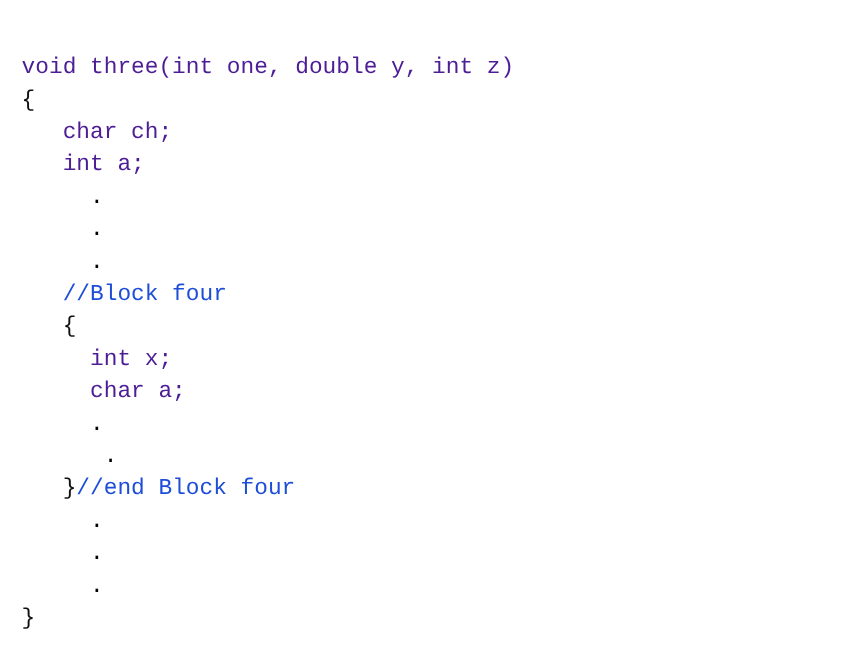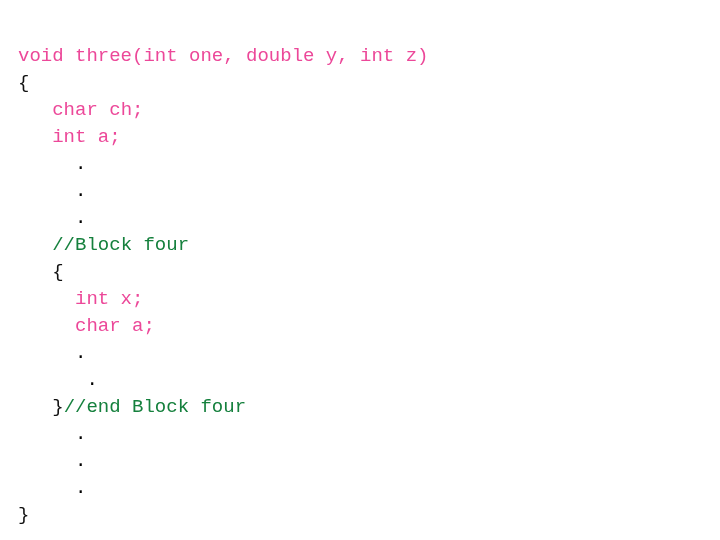--- a/index.html
+++ b/index.html
@@ -40,18 +40,18 @@
   .tok-comment {
     color: #007700;
   }
   .tok-punct {
     color: #111111;
   }
   .tok-dot {
     color: #000000;
   }
 </style>
-<style>.tok-code{color:#ec4899;}.tok-comment{color:#15803d;}.tok-punct{color:#111111;}.tok-dot{color:#000000;}#slide{background:#ffffff;}</style></head>
+<style>.tok-code{color:#4c1d95;}.tok-comment{color:#1d4ed8;}.tok-punct{color:#111111;}.tok-dot{color:#000000;}#slide{background:#ffffff;}</style></head>
 <body>
 
 <div id="slide">
   <pre class="code-block" id="code-block"><div class="code-line" id="line-1"><span class="tok-code">void three(int one, double y, int z)</span></div><div class="code-line" id="line-2"><span class="tok-punct">{</span></div><div class="code-line" id="line-3"><span>   </span><span class="tok-code">char ch;</span></div><div class="code-line" id="line-4"><span>   </span><span class="tok-code">int a;</span></div><div class="code-line" id="line-5"><span>     </span><span class="tok-dot">.</span></div><div class="code-line" id="line-6"><span>     </span><span class="tok-dot">.</span></div><div class="code-line" id="line-7"><span>     </span><span class="tok-dot">.</span></div><div class="code-line" id="line-8"><span>   </span><span class="tok-comment">//Block four</span></div><div class="code-line" id="line-9"><span>   </span><span class="tok-punct">{</span></div><div class="code-line" id="line-10"><span>     </span><span class="tok-code">int x;</span></div><div class="code-line" id="line-11"><span>     </span><span class="tok-code">char a;</span></div><div class="code-line" id="line-12"><span>     </span><span class="tok-dot">.</span></div><div class="code-line" id="line-13"><span>      </span><span class="tok-dot">.</span></div><div class="code-line" id="line-14"><span>   </span><span class="tok-punct">}</span><span class="tok-comment">//end Block four</span></div><div class="code-line" id="line-15"><span>     </span><span class="tok-dot">.</span></div><div class="code-line" id="line-16"><span>     </span><span class="tok-dot">.</span></div><div class="code-line" id="line-17"><span>     </span><span class="tok-dot">.</span></div><div class="code-line" id="line-18"><span class="tok-punct">}</span></div></pre>
 </div>
 
 </body></html>

